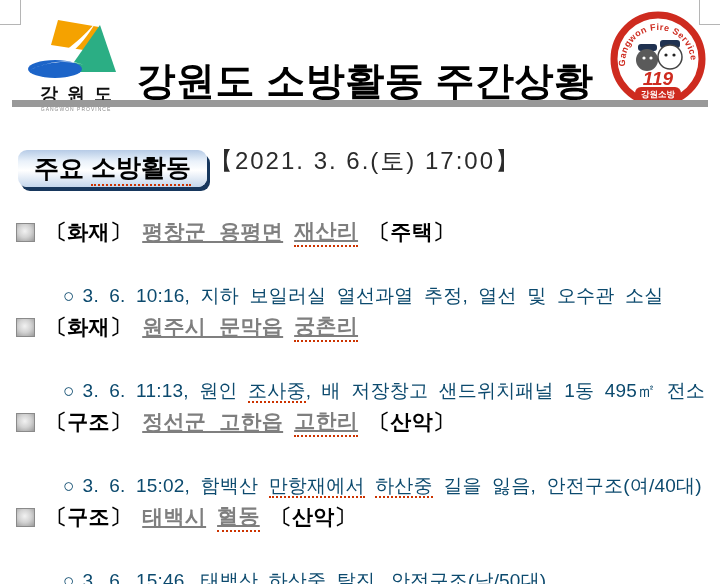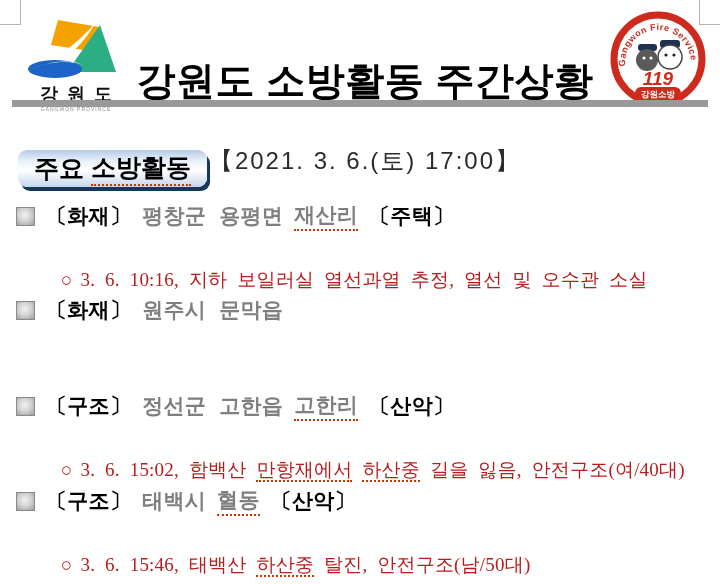--- a/index.html
+++ b/index.html
@@ -32,32 +32,32 @@
   .section-box {
     position:absolute; left:18px; top:150px; height:37px; padding:0 16px;
     display:inline-flex; align-items:center; border-radius:9px;
     background:linear-gradient(180deg,#b6cbe6 0%,#e9f1fa 30%,#ffffff 55%,#c4d6ec 100%);
     box-shadow:3px 4px 0 #17375d;
     font-size:25px; font-weight:900; white-space:pre;
   }
   .section-box .u-dot { border-bottom:2px dotted #cc3300; }
 
   
-  .incident { position:absolute; left:16px; right:8px; }
+  .incident { position:absolute; left:16px; right:8px;margin-top:16px; }
   .i0{top:201px}.i1{top:296px}.i2{top:391px}.i3{top:486px}
   .inc-head { display:flex; align-items:center; font-size:21px; font-weight:800;
     white-space:nowrap; word-spacing:7px; letter-spacing:0.3px; }
   .sq { width:19px; height:19px; margin-right:11px; flex:0 0 auto;
     border:1px solid #8a8a8a;
     background:radial-gradient(circle at 46% 42%, #f2f2f2 0%, #d2d2d2 48%, #9a9a9a 100%); }
   .inc-head .part { margin-right:11px; }
-  .loc { color:#7f7f7f; }
+  .loc { color:#7f7f7f;text-decoration:underline; }
   .u-dot { border-bottom:2px dotted #cc3300; }
-  .inc-detail { margin:14px 0 0 5px; font-family:Liberation Serif, serif;
-    font-size:19px; color:#b91c1c; white-space:pre; word-spacing:5px; letter-spacing:0.2px; }
+  .inc-detail { margin:14px 0 0 5px; font-family:Liberation Sans, sans-serif;
+    font-size:19px; color:#0c4a6e; white-space:pre; word-spacing:5px; letter-spacing:0.2px; }
   .inc-detail .o-bullet { margin-right:8px; }
 </style>
 </head>
 <body>
 
 <div class="corner-tl"></div>
 <div class="corner-tr"></div>
 
 <div class="logo">
   <svg width="100" height="62" viewBox="0 0 100 62">
@@ -112,20 +112,24 @@
   <div class="inc-detail">
     <span class="o-bullet">○</span><span><span>3. 6. 10:16, 지하 보일러실 열선과열 추정, 열선 및 오수관 소실</span></span>
   </div>
 </div>
 
 <div class="incident i1">
   <div class="inc-head">
     <span class="sq"></span>
     <span class="part">〔화재〕</span>
     <span class="part loc">원주시 문막읍</span>
+    <span class="part loc u-dot">궁촌리</span>
+  </div>
+  <div class="inc-detail">
+    <span class="o-bullet">○</span><span><span>3. 6. 11:13, 원인 </span><span class="u-dot">조사중</span><span>, 배 저장창고 샌드위치패널 1동 495㎡ 전소</span></span>
   </div>
 </div>
 
 <div class="incident i2">
   <div class="inc-head">
     <span class="sq"></span>
     <span class="part">〔구조〕</span>
     <span class="part loc">정선군 고한읍</span>
     <span class="part loc u-dot">고한리</span>
     <span class="part">〔산악〕</span>

